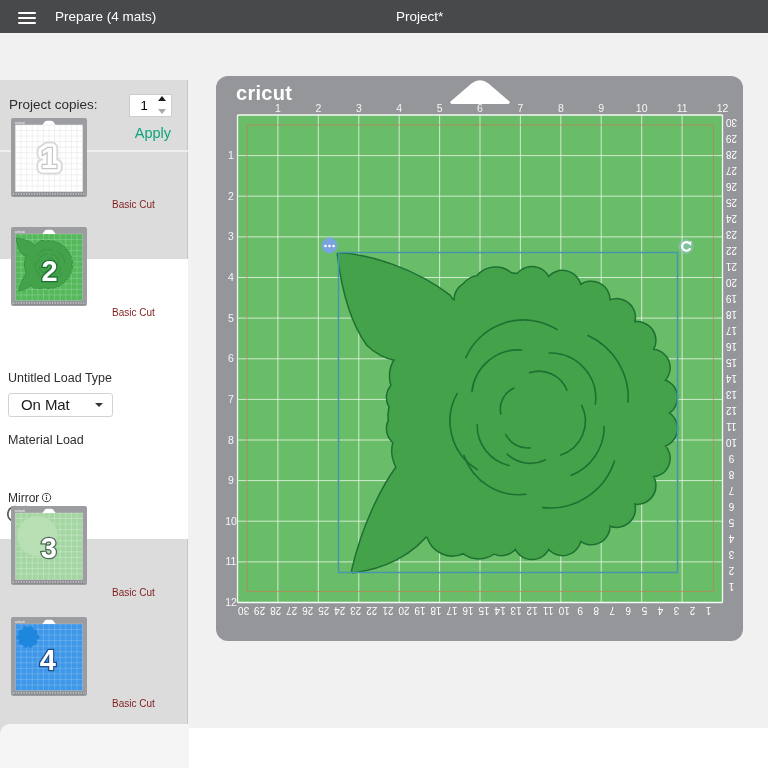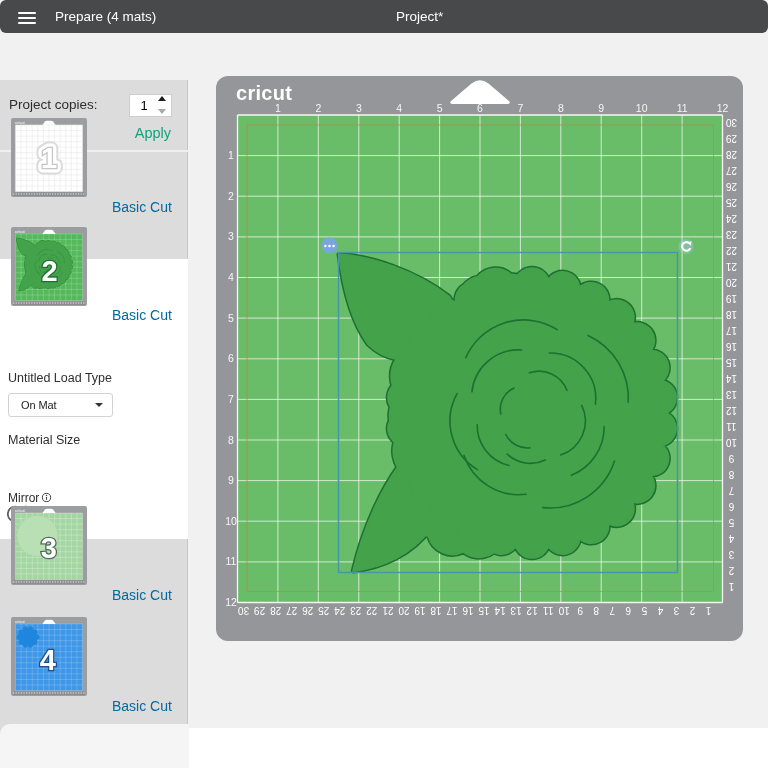--- a/index.html
+++ b/index.html
@@ -1,25 +1,25 @@
 <!DOCTYPE html>
 <html><head><meta charset="utf-8"><style>
 * { margin:0; padding:0; box-sizing:border-box; }
 html,body { width:768px; height:768px; font-family:"Liberation Sans", sans-serif; overflow:hidden; background:#f1f1f1; }
-#topbar { position:absolute; left:0; top:0; width:768px; height:33px; background:#48494b;border-radius:6px; }
+#topbar { position:absolute; left:0; top:0; width:768px; height:33px; background:#48494b; }
 #burger div { position:absolute; left:18px; width:18px; height:2.4px; background:#fff; border-radius:1px; }
 .tb-text { position:absolute; color:#fff; font-size:13.5px; top:9px; }
 #panel { position:absolute; left:0; top:33px; width:188px; height:735px; background:#dcdcdc; border-right:1px solid #c6c6c6;margin-top:47px; }
 #main { position:absolute; left:189px; top:33px; width:579px; height:735px; background:#f1f1f1; }
 #whitestrip { position:absolute; left:189px; top:728px; width:579px; height:40px; background:#fff; }
 .sect-white { position:absolute; left:0; top:178.5px; width:188px; height:280.5px; background:#fff; }
 .hdiv { position:absolute; left:0; top:69.5px; width:188px; height:2px; background:#efefef; }
 .label { position:absolute; font-size:12.5px; color:#2d2d2d; }
-.basiccut { position:absolute; left:112px; font-size:14px; color:#0369a1; }
-.dropdown { position:absolute; left:8px; width:104.5px; height:24px; background:#fff; border:1px solid #d2d2d2; border-radius:3px; font-size:11px; color:#1c1c1c; line-height:22px; padding-left:12px; letter-spacing:-0.1px; }
+.basiccut { position:absolute; left:112px; font-size:10px; color:#7f1d1d; }
+.dropdown { position:absolute; left:8px; width:104.5px; height:24px; background:#fff; border:1px solid #d2d2d2; border-radius:3px; font-size:15px; color:#1c1c1c; line-height:22px; padding-left:12px; letter-spacing:-0.1px; }
 .caret { position:absolute; right:9px; top:9px; width:0; height:0; border-left:4px solid transparent; border-right:4px solid transparent; border-top:4.8px solid #333; }
 #spin { position:absolute; left:128.5px; top:13.5px; width:43.5px; height:23px; background:#fff; border:1px solid #cdcdcd; }
 #apply { position:absolute; left:0; top:44.5px; width:171px; text-align:right; color:#0fa37c; font-size:14.5px; }
 </style></head>
 <body>
 <div id="main"></div>
 <div id="whitestrip"></div>
 <svg style="position:absolute;left:0;top:0" width="768" height="768" viewBox="0 0 768 768" font-family="Liberation Sans, sans-serif">
 <rect x="216" y="76" width="527" height="565" rx="12" fill="#949699"></rect>
 <path d="M450.5,101.5 L471.5,83.5 Q480,76.8 488.5,83.5 L509.5,101.5 Q510.5,104 507,104 L453,104 Q449.5,104 450.5,101.5 Z" fill="#fff"></path>
@@ -191,21 +191,21 @@
     <span style="position:absolute;right:5px;top:1px;width:0;height:0;border-left:4.5px solid transparent;border-right:4.5px solid transparent;border-bottom:5.5px solid #1c1c1c"></span>
     <span style="position:absolute;right:5px;bottom:2px;width:0;height:0;border-left:4.5px solid transparent;border-right:4.5px solid transparent;border-top:5.5px solid #a9a9a9"></span>
   </div>
   <div id="apply">Apply</div>
   <div class="basiccut" style="top:119px">Basic Cut</div>
   <div class="basiccut" style="top:227px">Basic Cut</div>
   <div class="basiccut" style="top:507px">Basic Cut</div>
   <div class="basiccut" style="top:618px">Basic Cut</div>
   <div class="label" style="left:8px;top:291px">Untitled Load Type</div>
   <div class="dropdown" style="top:312.5px">On Mat<span class="caret"></span></div>
-  <div class="label" style="left:8px;top:352.5px">Material Size</div>
+  <div class="label" style="left:8px;top:352.5px">Material Load</div>
   <div class="label" style="left:8px;top:411px;font-size:12px">Mirror</div>
   <svg style="position:absolute;left:41px;top:412px" width="11" height="11" viewBox="0 0 11 11">
       <circle cx="5.5" cy="5.5" r="4.1" fill="none" stroke="#3f3f3f" stroke-width="1"></circle>
       <line x1="5.5" y1="5" x2="5.5" y2="7.8" stroke="#3f3f3f" stroke-width="1.1"></line>
       <circle cx="5.5" cy="3.4" r="0.75" fill="#3f3f3f"></circle>
     </svg>
   <svg style="position:absolute;left:7px;top:425px" width="30" height="18" viewBox="0 0 30 18">
       <circle cx="8.3" cy="9" r="7.5" fill="none" stroke="#5c5c5c" stroke-width="1.7"></circle>
       <circle cx="19" cy="9" r="7.5" fill="none" stroke="#5c5c5c" stroke-width="1.7"></circle>
     </svg>

